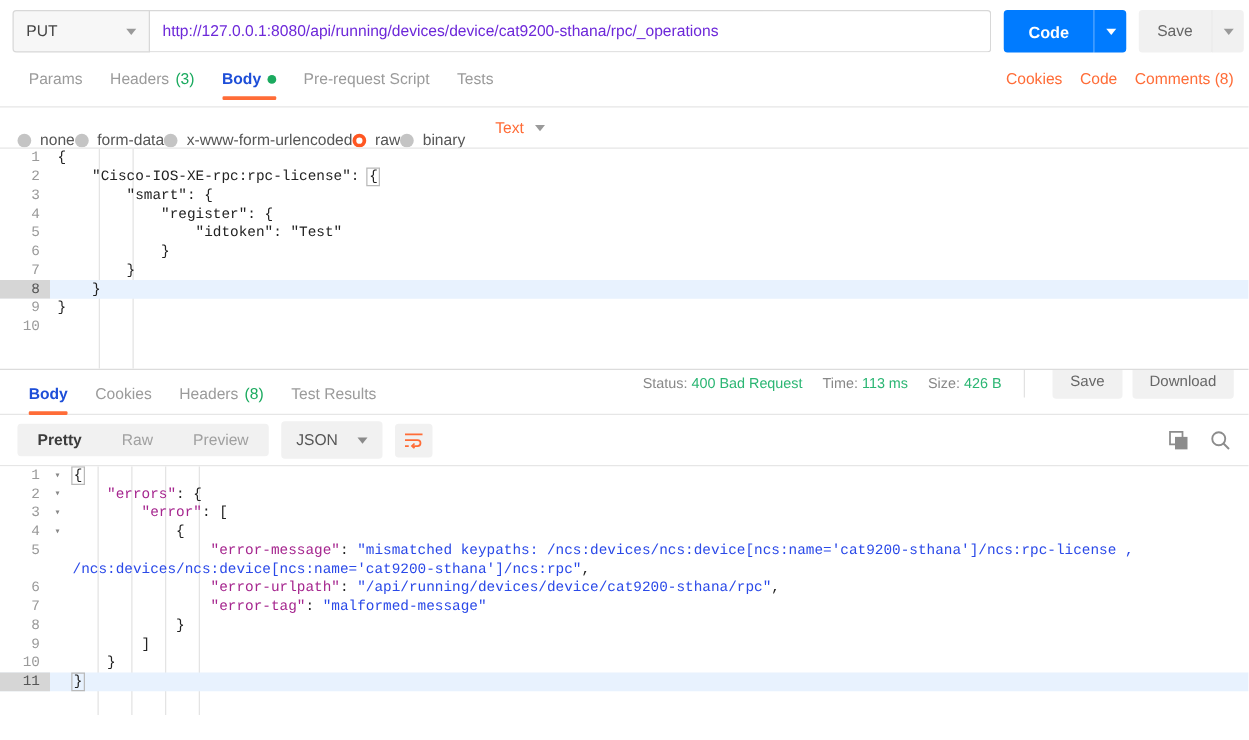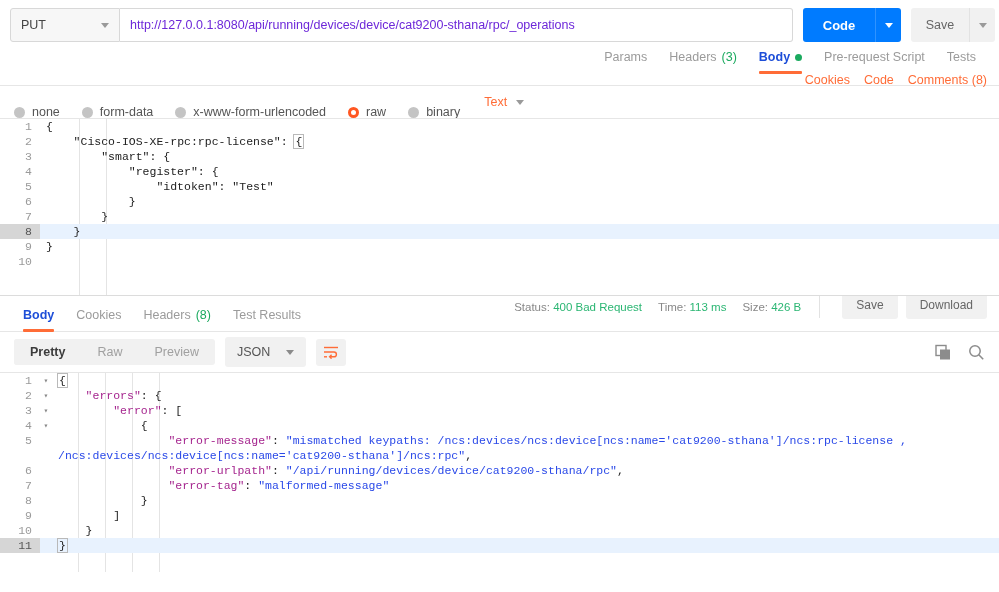--- a/index.html
+++ b/index.html
@@ -95,26 +95,25 @@
   .save-caret i {
     width: 0; height: 0;
     border-left: 4px solid transparent;
     border-right: 4px solid transparent;
     border-top: 5px solid #9a9a9a;
     display: block;
   }
 
   
   .req-tabs {
-    display: flex; align-items: flex-end;
+    display: flex; align-items: center;
     height: 36px;
     border-bottom: 1px solid #e6e6e6;
     padding: 0 12px;
     position: relative;
-    flex-direction: column;
   }
   .tab {
     font-size: 12.5px;
     color: #9b9b9b;
     padding: 0 11px 9px 11px;
     cursor: pointer;
     position: relative;
     display: flex; align-items: center; gap: 5px;
     white-space: nowrap;
   }
@@ -315,21 +314,21 @@
       </div>
     </div>
   <div class="tabs-right" id="req-tabs-right">
       <span>Cookies</span>
       <span>Code</span>
       <span>Comments (8)</span>
     </div>
 </div>
 
 <div class="body-types">
-  <div id="body-types-host" style="display:flex;align-items:flex-end;gap:22px;margin-top:20px;">
+  <div id="body-types-host" style="display:flex;align-items:flex-end;margin-top:20px;">
       <div class="radio-opt">
         <span class="rd"></span>
         <span>none</span>
       </div>
       <div class="radio-opt">
         <span class="rd"></span>
         <span>form-data</span>
       </div>
       <div class="radio-opt">
         <span class="rd"></span>

